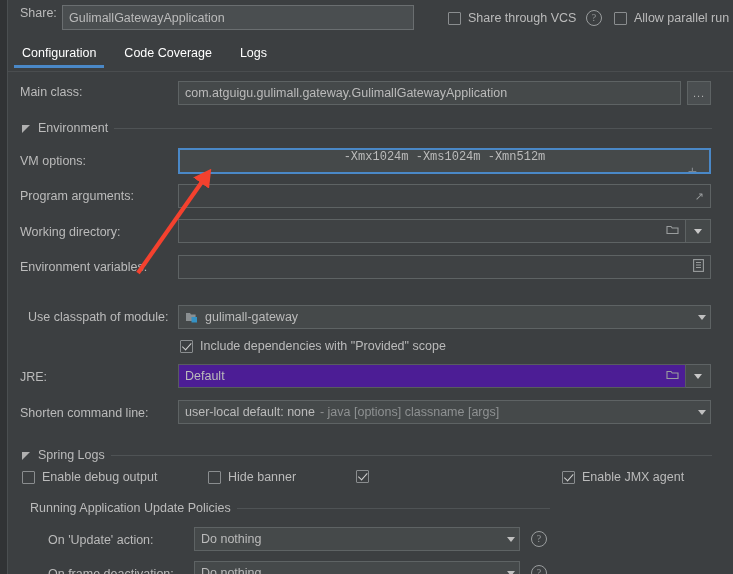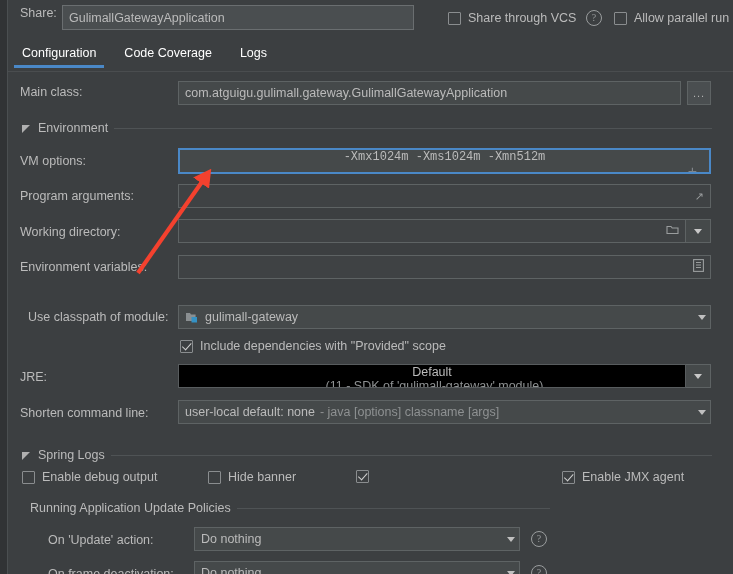--- a/index.html
+++ b/index.html
@@ -46,21 +46,21 @@
   .field.empty { background: #3f4244; }
   .field.focus {
     border: 2px solid #4a88c7;
     background: #45494a;
   }
   .field.mono {
     font-family: "Liberation Mono", monospace;
     font-size: 12px;
     letter-spacing: 0px;
   }
-  .field.readonly { background: #000000; border-color: #585c5e; flex-direction: column; }
+  .field.readonly { background: #4c1d95; border-color: #585c5e; }
 
   .btn-sq {
     box-sizing: border-box;
     width: 22px; height: 24px;
     background: #4a4e50;
     border: 1px solid #5e6364;
     display: flex; align-items: center; justify-content: center;
     color: #b0b0b0;
   }
   .btn-flat {
@@ -303,21 +303,20 @@
 <div class="row" style="left:180px; top:339px;">
   <span class="cb checked"></span>
   <span class="lbl">Include dependencies with "Provided" scope</span>
 </div>
 
 <div class="row" style="left:20px; top:370px;">
   <span class="lbl">JRE:</span>
 </div>
 <div class="field readonly" style="position:absolute; left:178px; top:364px; width:508px;">
   <span>Default</span>
-  <span class="dim" style="margin-left:5px;">(11 - SDK of 'gulimall-gateway' module)</span>
   <span class="icon-folder" style="margin-left:auto;">
     <svg width="13" height="11" viewBox="0 0 13 11">
         <path d="M1 2.5h4l1.2 1.5H12v5.5H1z" fill="none" stroke="#9a9d9e" stroke-width="1.1"></path>
       </svg>
   </span>
 </div>
 <div class="btn-flat" style="position:absolute; left:686px; top:364px; width:25px;">
   <span style="width:0;height:0;border-left:4.5px solid transparent;border-right:4.5px solid transparent;border-top:5px solid #c8c8c8;"></span>
 </div>
 

